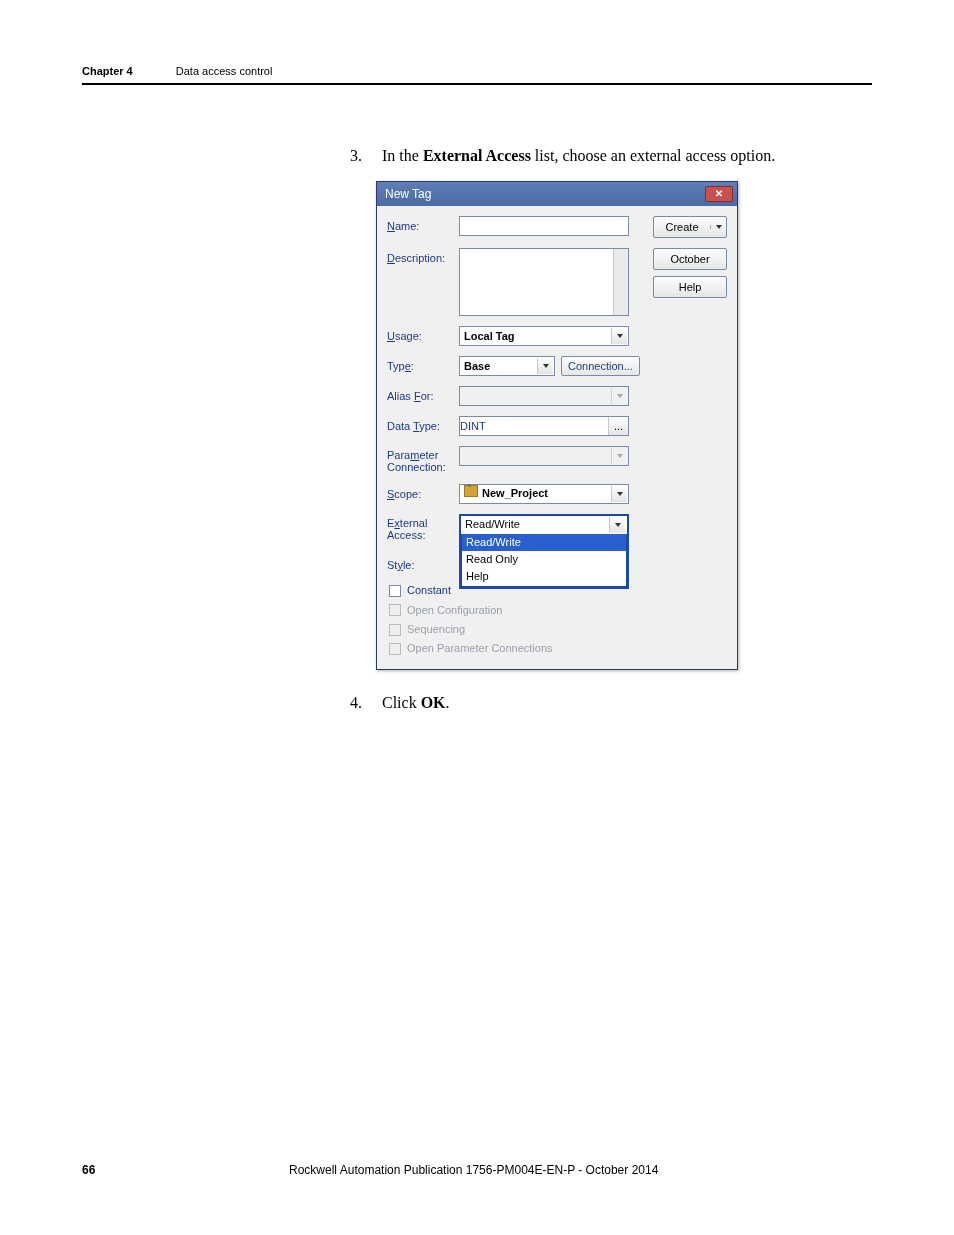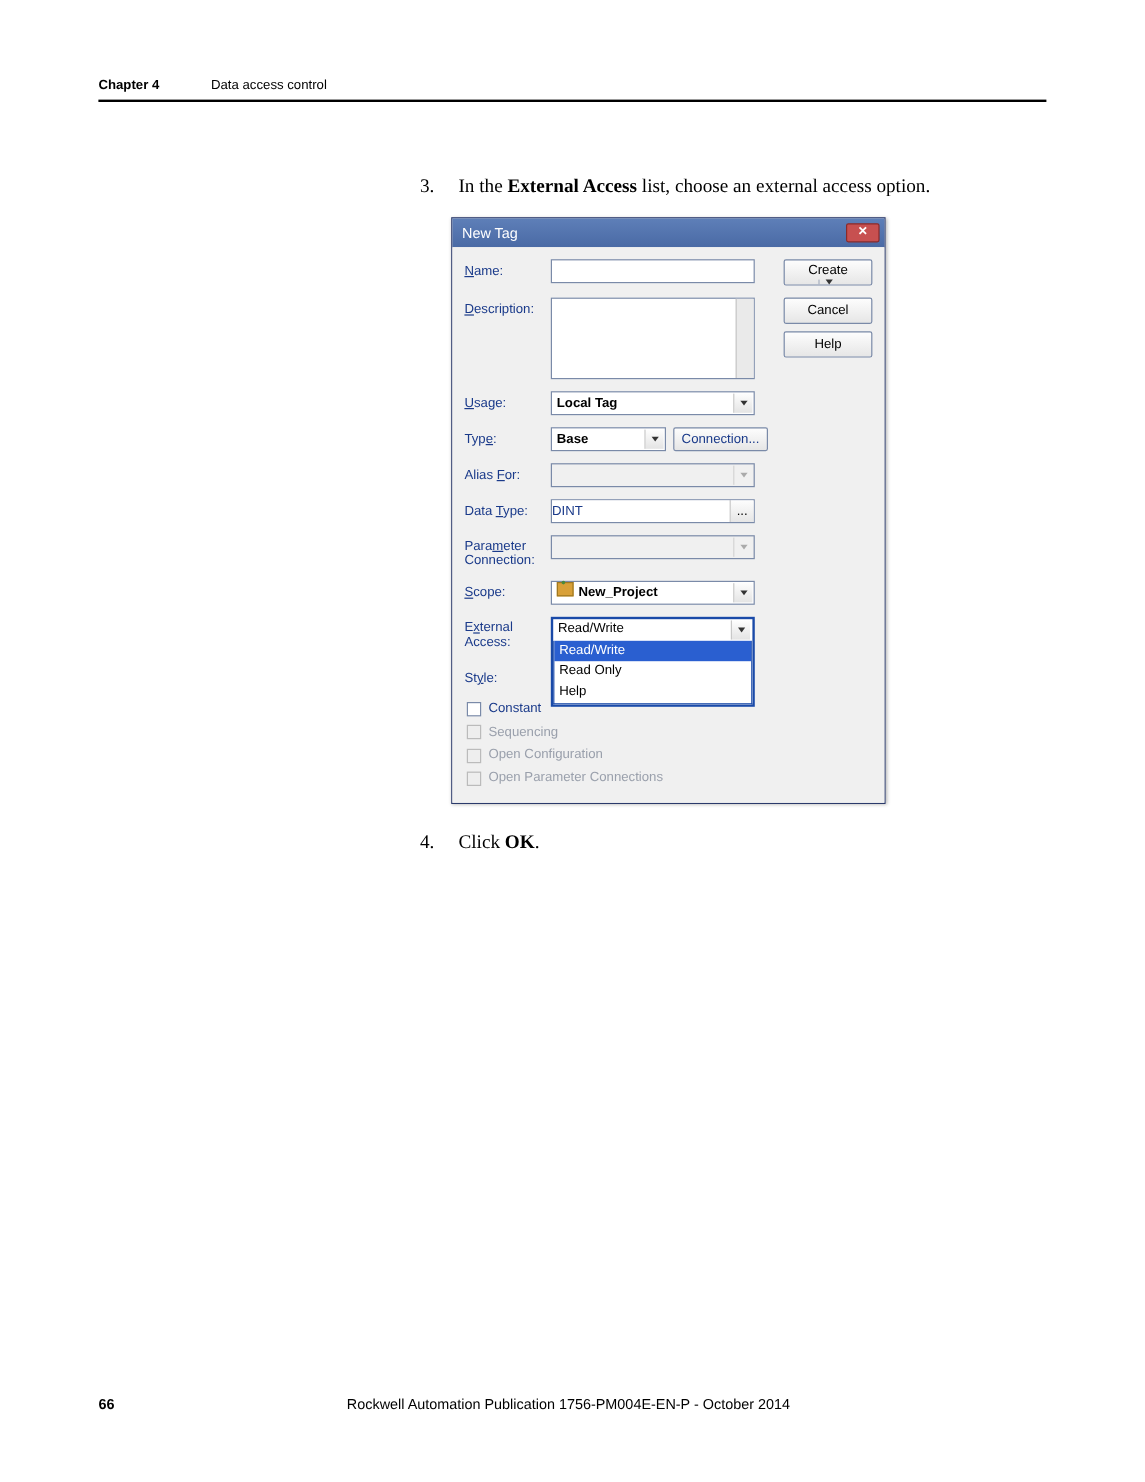--- a/index.html
+++ b/index.html
@@ -142,21 +142,21 @@
   .btn, .btn-split {
     height: 22px;
     border: 1px solid #7a8aa8;
     background: linear-gradient(#fdfdfd,#e6e6e6);
     font-size: 11px;
     display: flex; align-items: center; justify-content: center;
     border-radius: 2px;
     color: #000;
   }
   .btn-split {
-    display: flex; padding: 0; flex-direction: column;
+    display: flex; padding: 0;
   }
   .btn-split .main { flex: 1; display:flex;align-items:center;justify-content:center; }
   .btn-split .dd {
     width: 16px; border-left: 1px solid #a8b0c0;
     display:flex;align-items:center;justify-content:center;
   }
   .conn-btn {
     height: 20px; padding: 0 6px;
     border: 1px solid #7a8aa8;
     background: linear-gradient(#fdfdfd,#e6e6e6);
@@ -274,21 +274,21 @@
 
       <div class="row">
         <div class="lbl"><span class="ul">D</span>escription:</div>
         <div class="ctrl-col">
           <div class="textarea">
             <div class="ta-arrow-up"></div>
             <div class="ta-arrow-dn"></div>
           </div>
         </div>
         <div class="btn-side">
-          <div class="btn">Cancel</div>
+          <div class="btn">October</div>
           <div class="btn">Help</div>
         </div>
       </div>
 
       <div class="row">
         <div class="lbl"><span class="ul">U</span>sage:</div>
         <div class="ctrl-col">
           <div class="combo">
             <span>Local Tag</span>
             <div class="arr">
@@ -380,25 +380,25 @@
         <div class="lbl">St<span class="ul">y</span>le:</div>
         <div class="ctrl-col"></div>
       </div>
 
       <div class="chk-row">
         <div class="chk"></div>
         <span><span class="ul">C</span>onstant</span>
       </div>
       <div class="chk-row disabled">
         <div class="chk disabled"></div>
-        <span>Sequencing</span>
+        <span><span class="ul">O</span>pen Configuration</span>
       </div>
       <div class="chk-row disabled">
         <div class="chk disabled"></div>
-        <span><span class="ul">O</span>pen Configuration</span>
+        <span>Sequencing</span>
       </div>
       <div class="chk-row disabled">
         <div class="chk disabled"></div>
         <span>Open <span class="ul">P</span>arameter Connections</span>
       </div>
 
     </div>
   </div>
 
   <div class="step">

